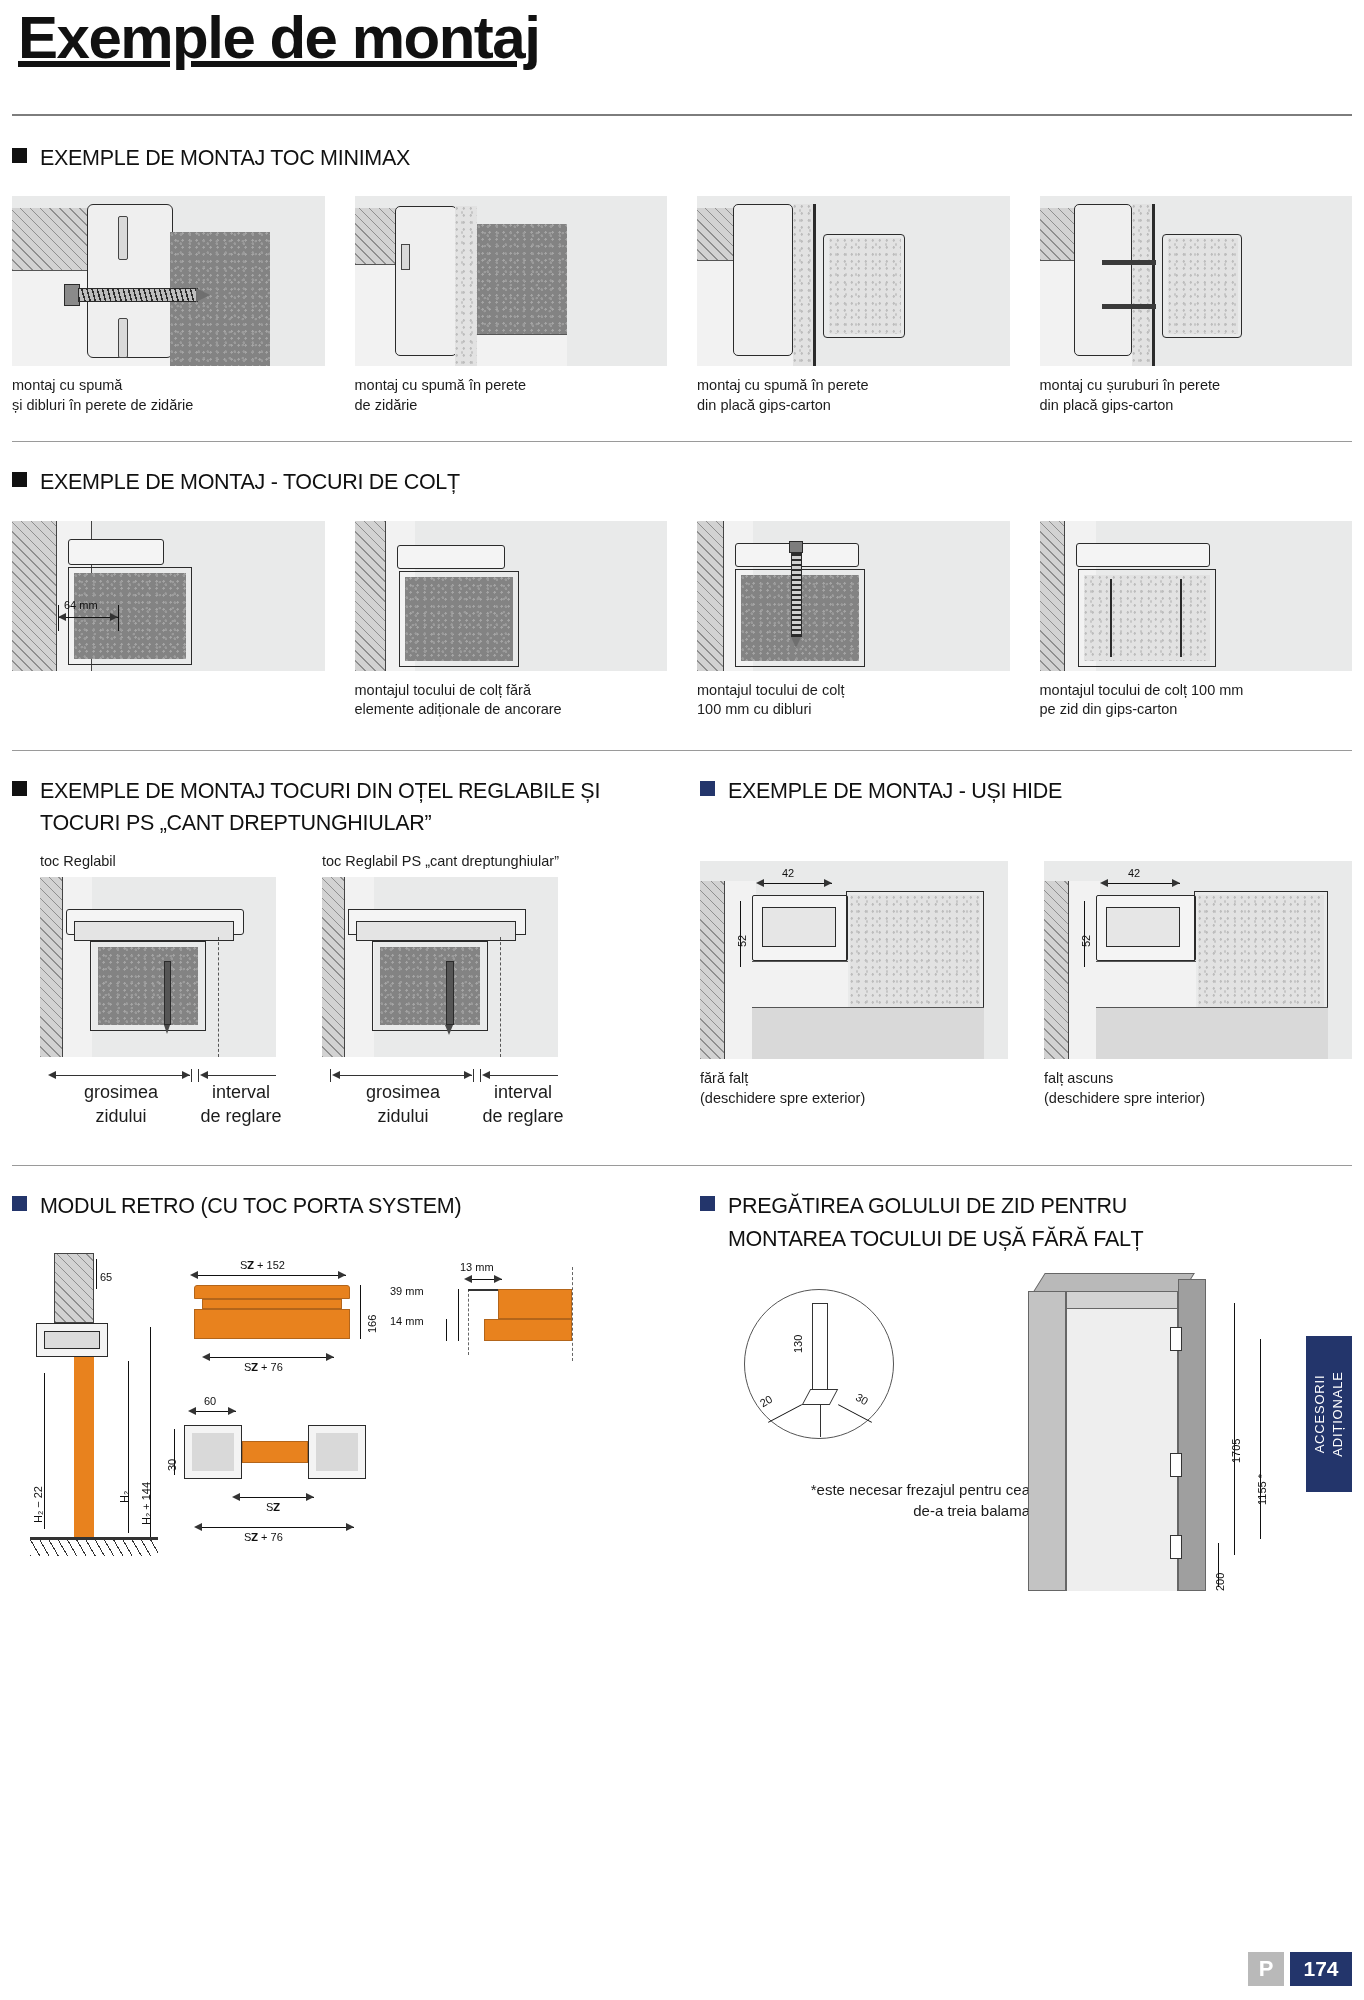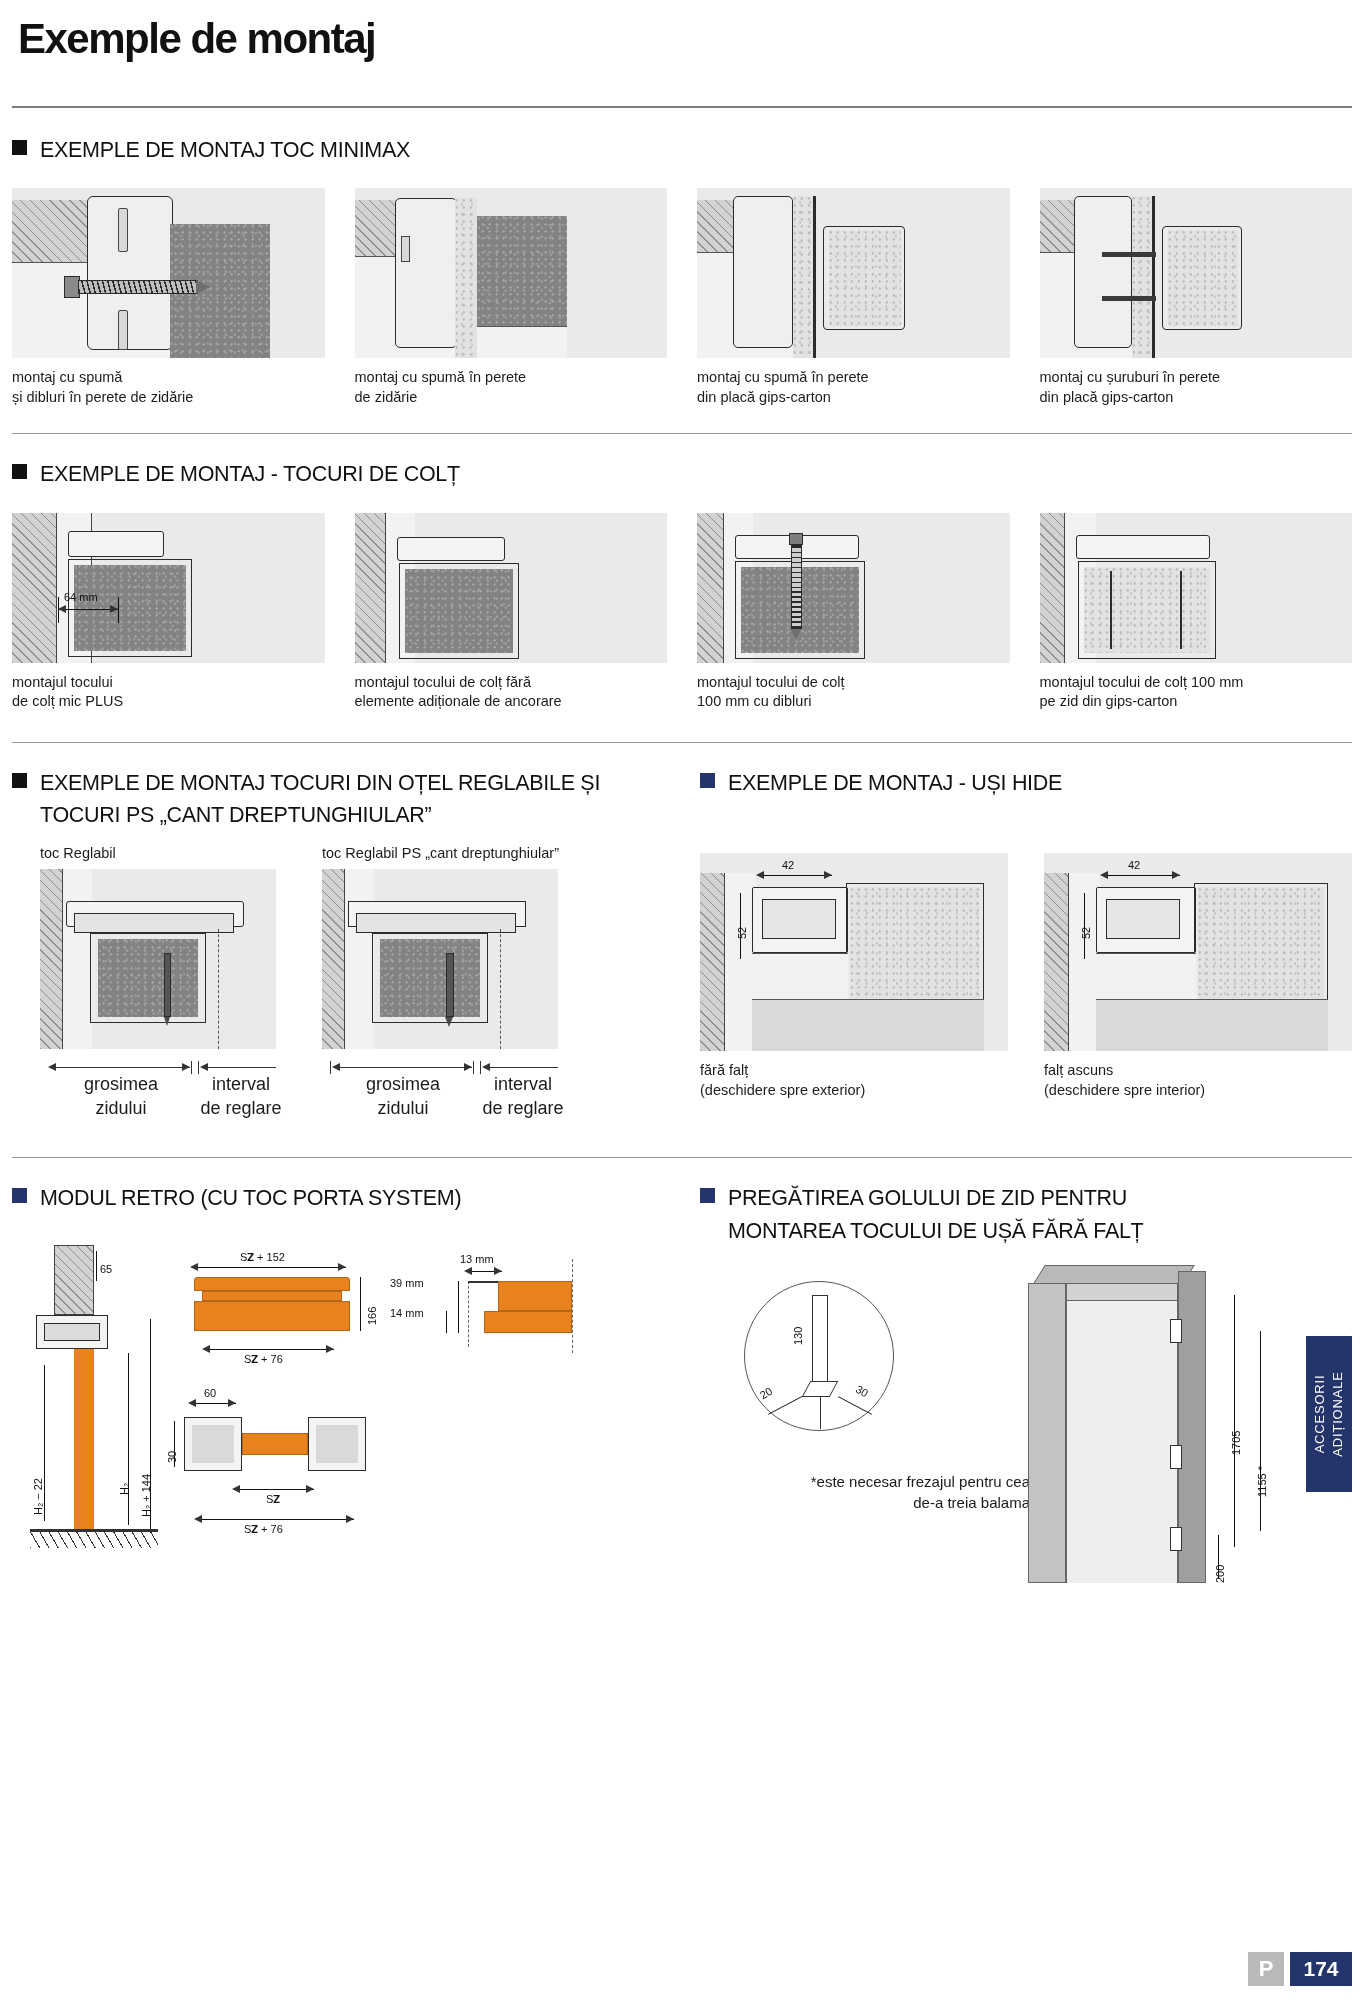--- a/index.html
+++ b/index.html
@@ -7,22 +7,22 @@
     width: 1364px; height: 2000px;
     background: #ffffff;
     font-family: "Liberation Sans", sans-serif;
     color: #1a1a1a;
     overflow: hidden;
   }
   .page { position: relative; width: 1364px; height: 2000px; padding: 0 12px; }
 
   
   .page-title {
-    font-size: 42px; font-weight: bold; letter-spacing: -1.5px;
-    line-height: 1; padding-top: 18px; padding-left: 6px; color: #111;
+    font-size: 60px; font-weight: bold; letter-spacing: -1.5px;
+    line-height: 1; padding-top: 8px; padding-left: 6px; color: #111; text-decoration: underline;
   }
   .hr-main { border-top: 2px solid #7d7d7d; margin-top: 46px; }
   .hr-thin { border-top: 1px solid #9a9a9a; }
 
   
   .sec-head { display: flex; align-items: flex-start; gap: 13px; }
   .bullet { width: 15px; height: 15px; flex: 0 0 15px; margin-top: 6px; }
   .bullet.black { background: #111111; }
   .bullet.navy  { background: #23356b; }
   .sec-title {
@@ -208,22 +208,20 @@
         <div class="sh outline" style="left:56px;top:18px;width:96px;height:26px;border-radius:3px;"></div>
         <div class="sh concrete" style="left:62px;top:52px;width:112px;height:86px;"></div>
         <div class="sh outline" style="left:56px;top:46px;width:124px;height:98px;background:none;"></div>
         <div class="dimvert" style="left:46px;top:84px;height:26px;"></div>
         <div class="dimvert" style="left:106px;top:84px;height:26px;"></div>
         <div class="dimline" style="left:46px;top:96px;width:60px;"></div>
         <div class="arw l" style="left:46px;top:92px;"></div>
         <div class="arw r" style="left:98px;top:92px;"></div>
         <div class="dimtxt" style="left:52px;top:78px;font-size:11px;">64 mm</div>
       </div>
-      <div class="caption">montajul tocului
-de colț mic PLUS</div>
     </div>
 
     <div class="cell">
       <div class="fig h150">
         <div class="sh wall-hatch" style="left:0;top:0;width:44px;height:150px;"></div>
         <div class="sh lite" style="left:30px;top:0;width:30px;height:150px;border-left:1.4px solid #444;"></div>
         <div class="sh outline" style="left:42px;top:24px;width:108px;height:24px;border-radius:3px;"></div>
         <div class="sh concrete" style="left:50px;top:56px;width:108px;height:84px;"></div>
         <div class="sh outline" style="left:44px;top:50px;width:120px;height:96px;background:none;"></div>
       </div>

